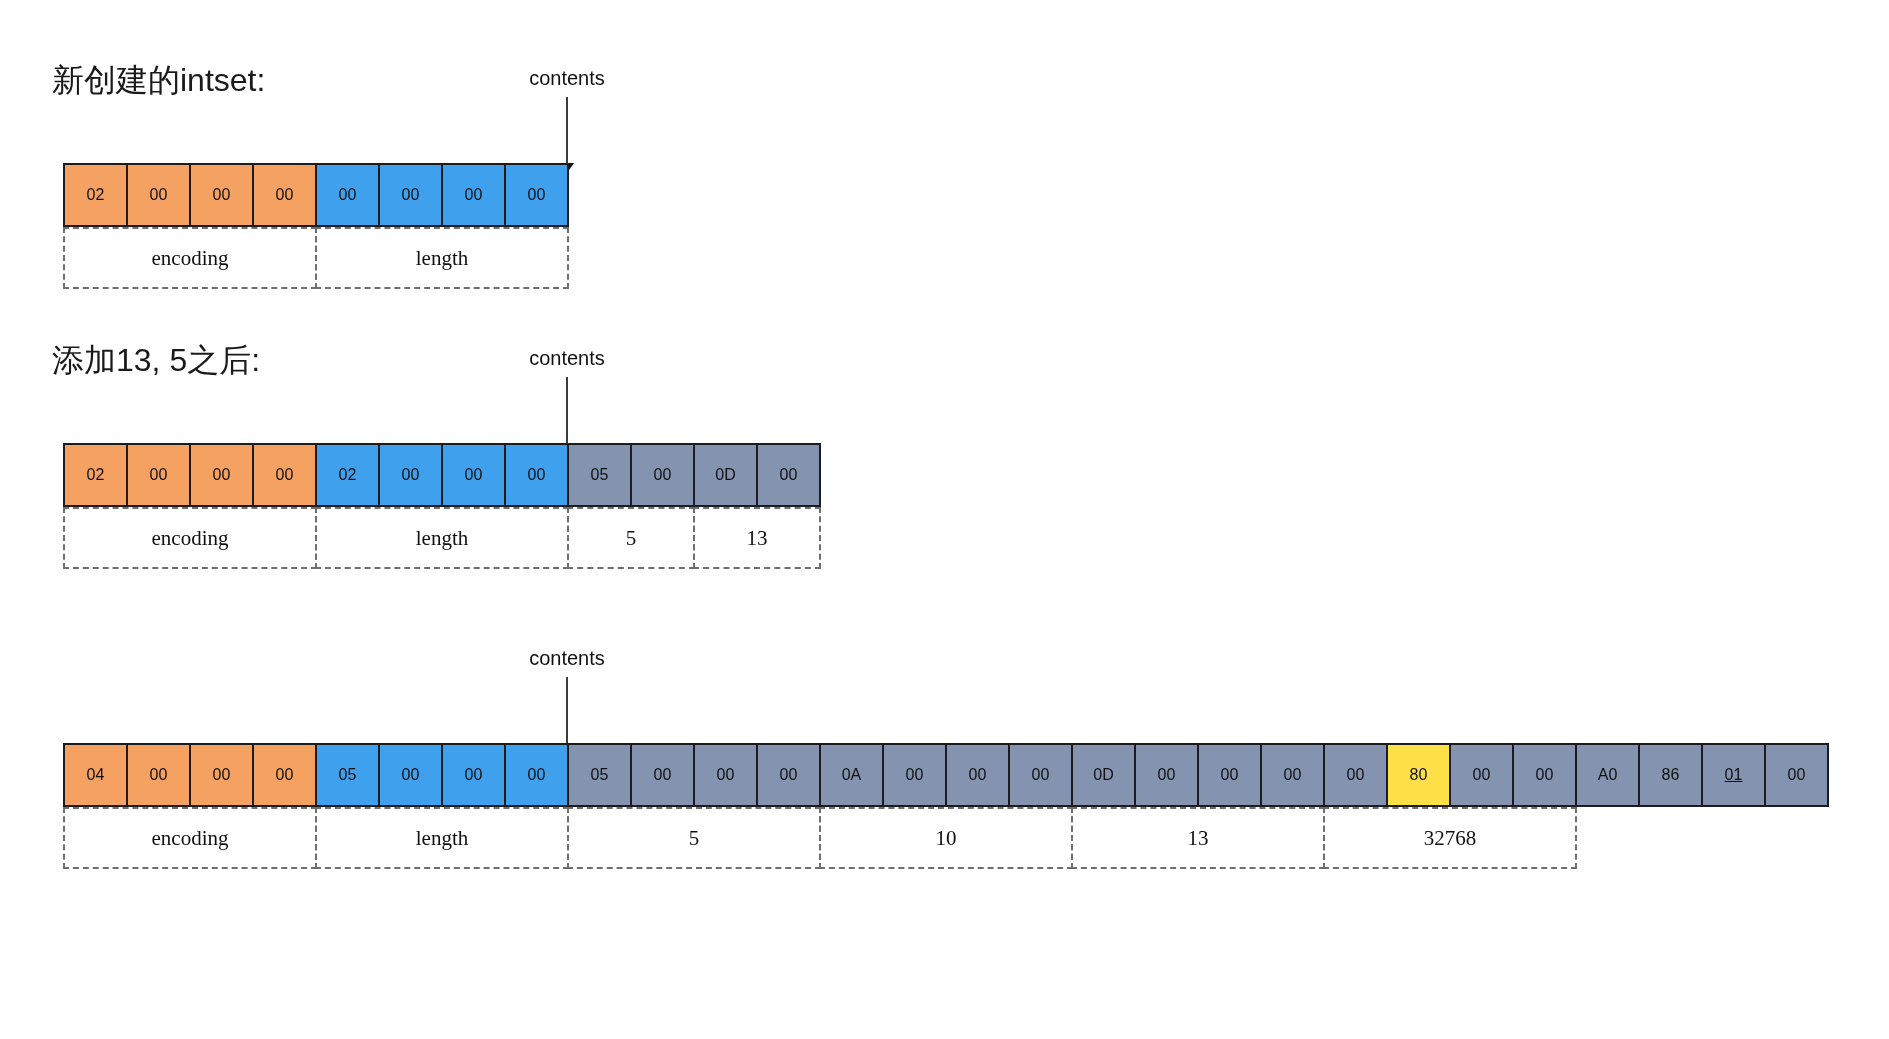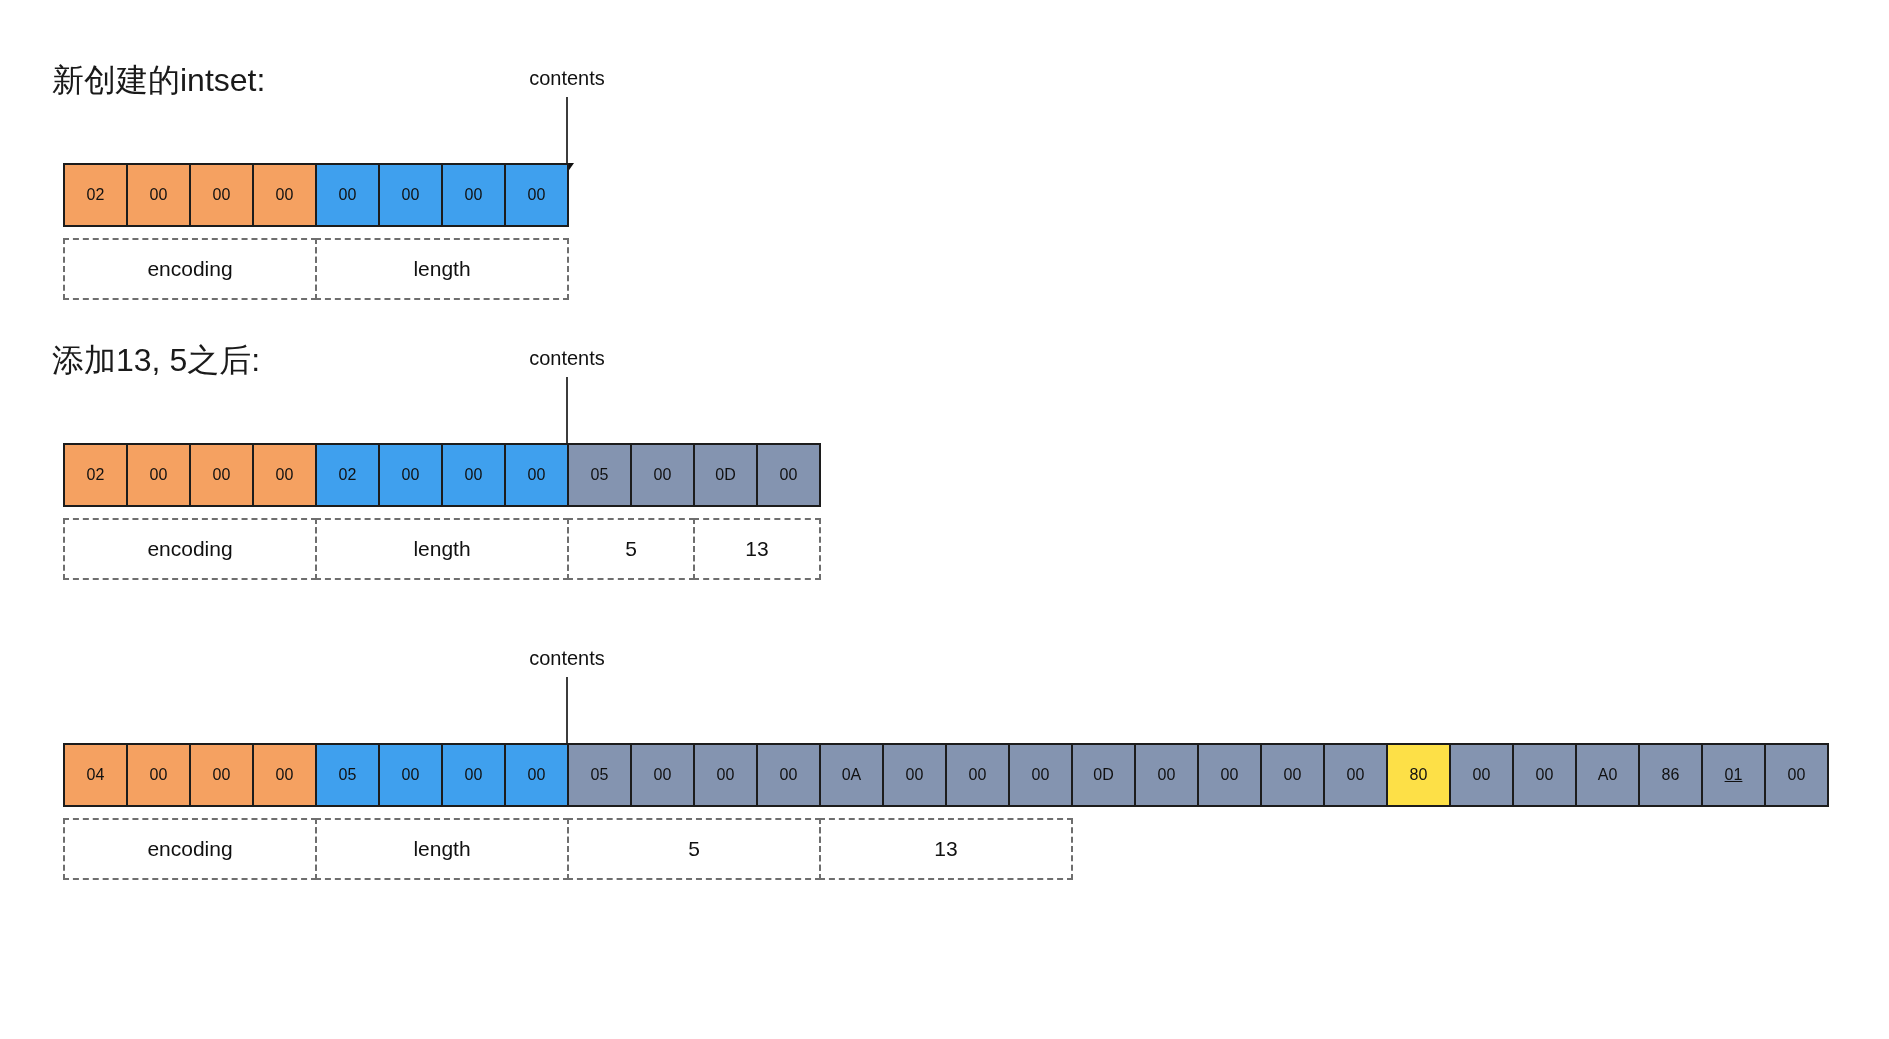--- a/index.html
+++ b/index.html
@@ -13,21 +13,21 @@
   .pointer-label{position:absolute;left:0;top:0;transform:translateX(-50%);font-size:20px;color:#111;white-space:nowrap;}
   .pointer-line{position:absolute;left:0;top:30px;height:66px;width:2px;transform:translateX(-50%);background:#3c3c3c;}
   .pointer-head{position:absolute;left:0;top:96px;transform:translateX(-50%);width:0;height:0;
     border-left:7px solid transparent;border-right:7px solid transparent;border-top:10px solid #111;}
 
   .cells{position:absolute;left:63px;top:106px;display:flex;}
   .cell{width:65px;height:64px;margin-left:-2px;box-sizing:border-box;border:2px solid #1c1c1c;
     display:flex;align-items:center;justify-content:center;font-size:16px;color:#111;flex:none;}
   .cell:first-child{margin-left:0;}
 
-  .fields{position:absolute;left:63px;top:181px;display:flex;}
+  .fields{position:absolute;left:63px;top:170px;display:flex;font-family:Liberation Serif, serif;}
   .field{height:62px;margin-left:-2px;box-sizing:border-box;border:2px dashed #6e6e6e;
     display:flex;align-items:center;justify-content:center;font-size:21px;color:#111;flex:none;}
   .field:first-child{margin-left:0;}
 </style>
 </head>
 <body>
 
 <div class="canvas">
 
   <section class="diagram" style="top:57px">
@@ -134,18 +134,24 @@
         <div class="field" style="width: 254px;">
           <span>encoding</span>
         </div>
         <div class="field" style="width: 254px;">
           <span>length</span>
         </div>
         <div class="field" style="width: 254px;">
           <span>5</span>
         </div>
         <div class="field" style="width: 254px;">
+          <span>10</span>
+        </div>
+        <div class="field" style="width: 254px;">
           <span>13</span>
+        </div>
+        <div class="field" style="width: 254px;">
+          <span>32768</span>
         </div>
       </div>
   </section>
 
 </div>
 
 </body></html>

